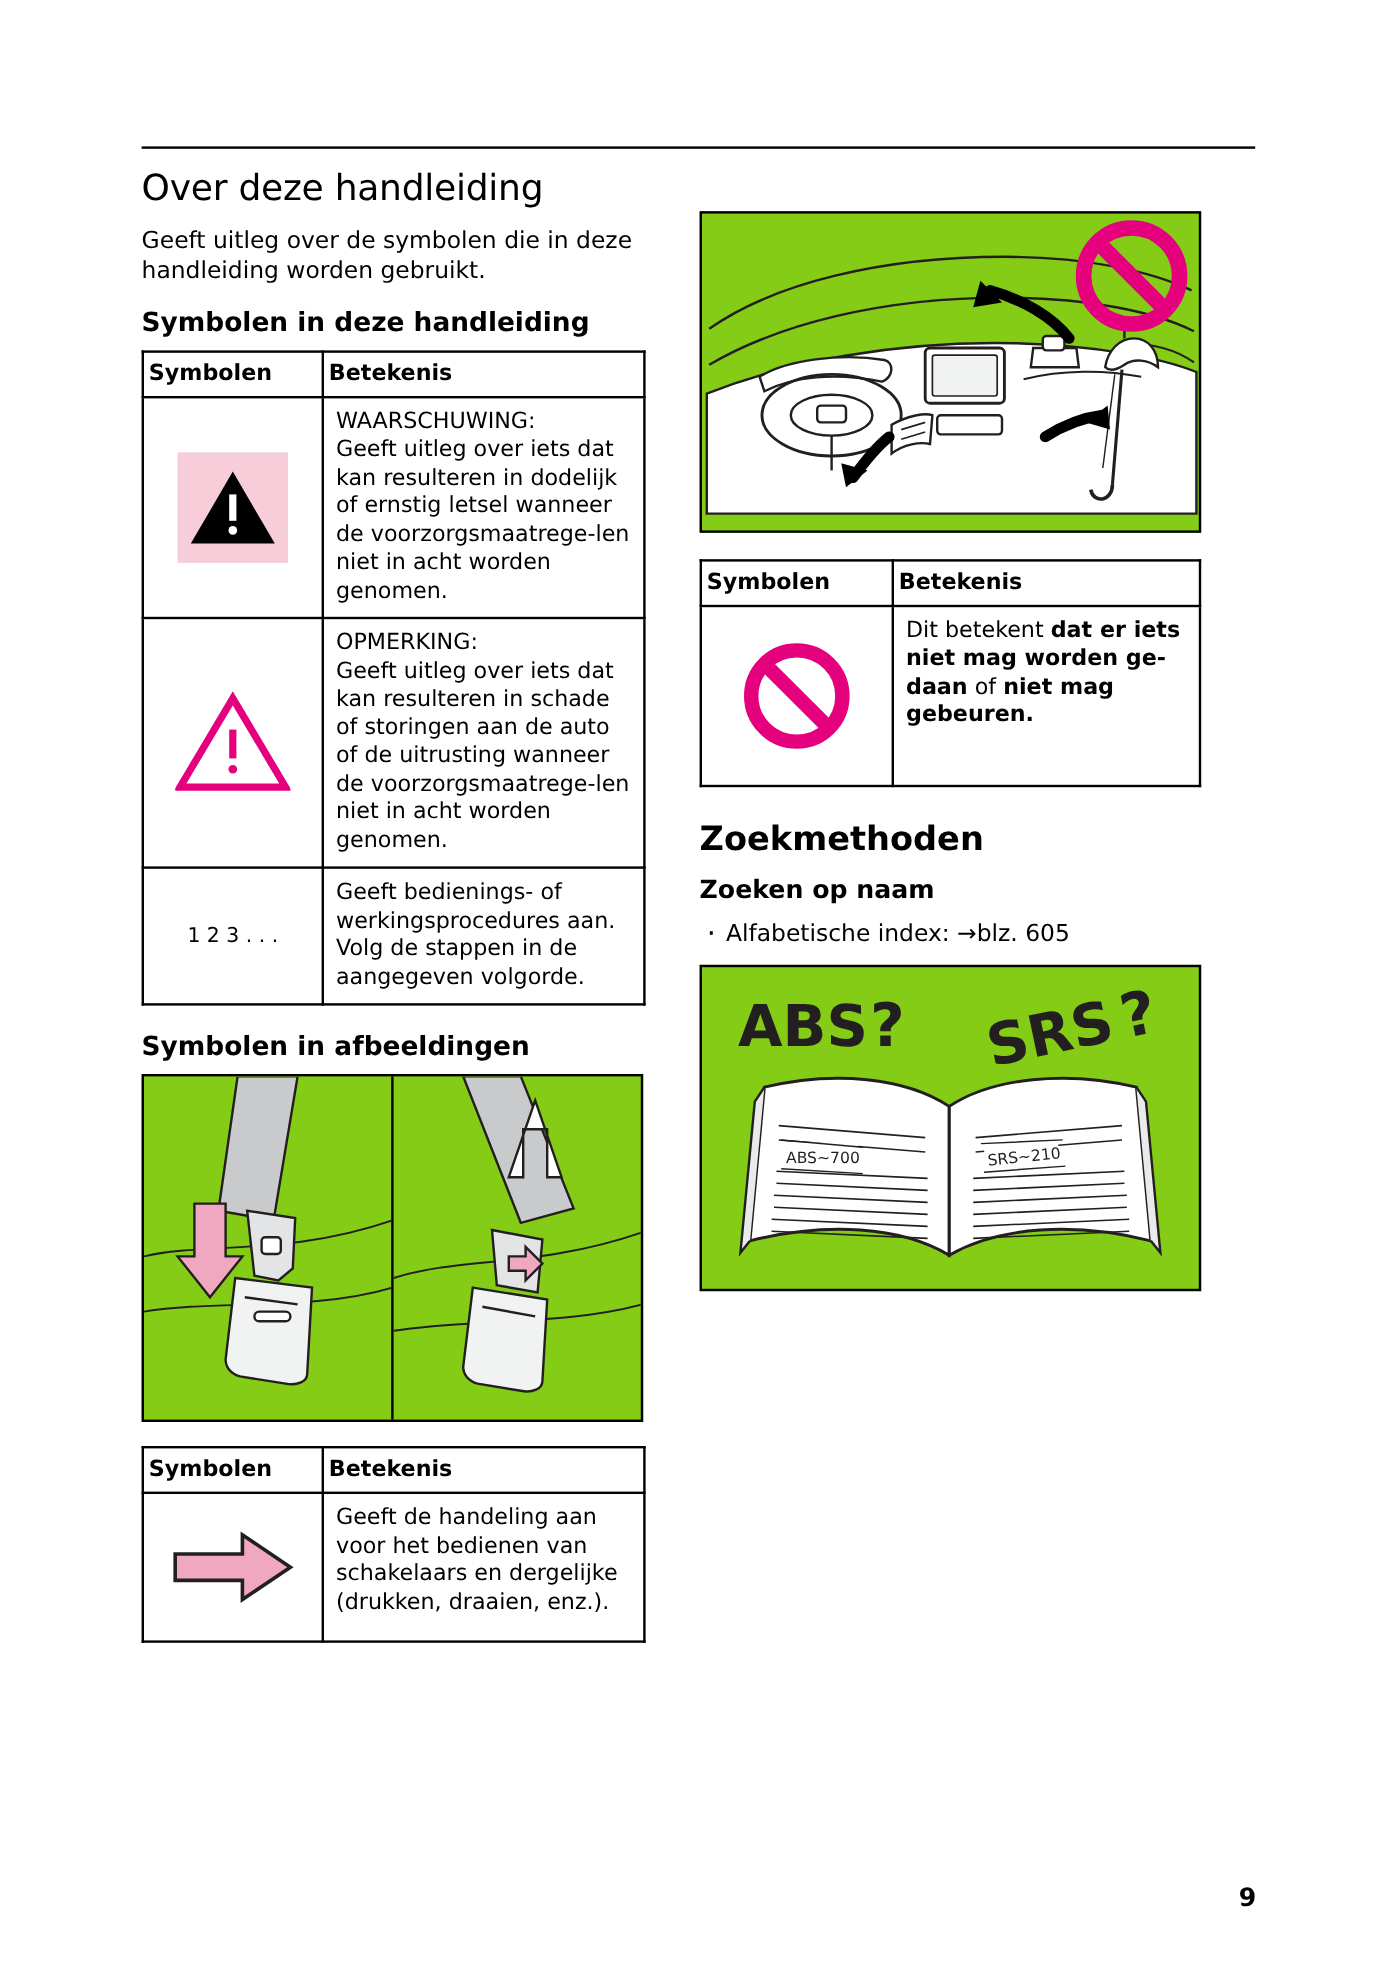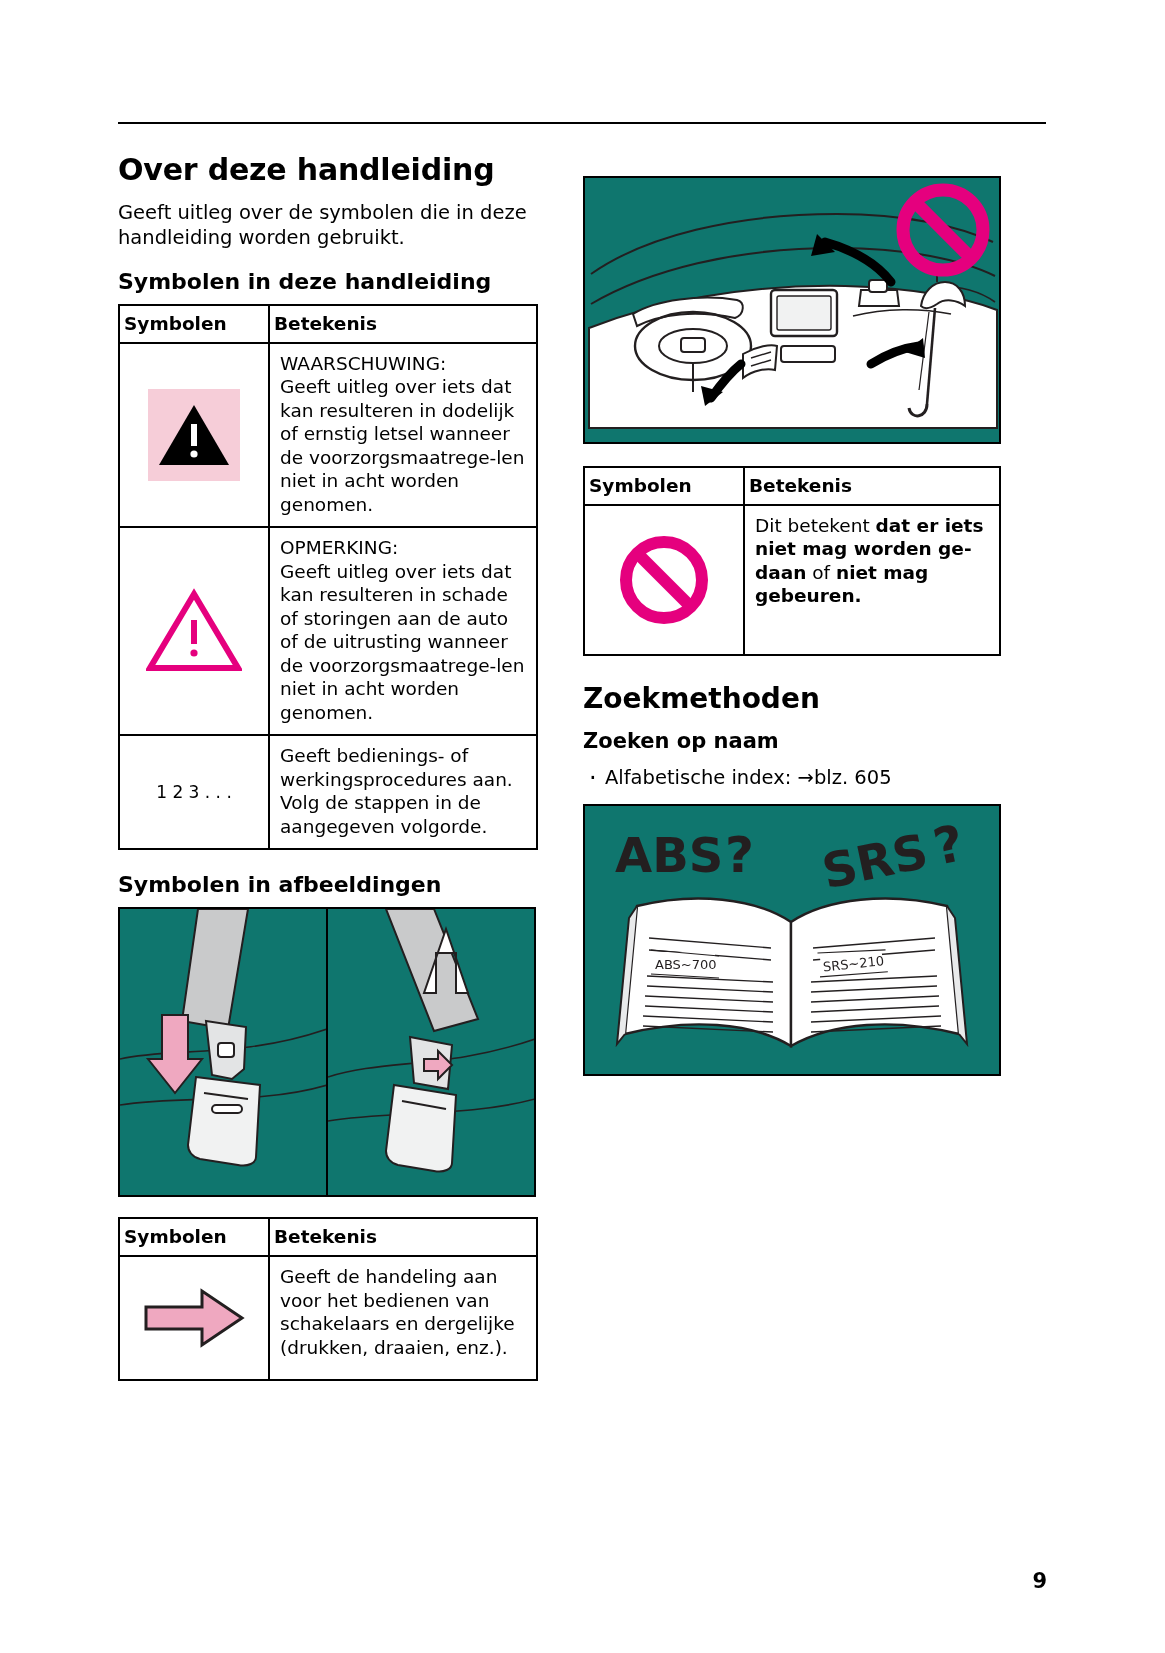--- a/index.html
+++ b/index.html
@@ -36,22 +36,22 @@
     width: 420px;
   }
   .col-right {
     position: absolute;
     left: 583px;
     top: 176px;
     width: 418px;
   }
   h1.doc-title {
     font-size: 30px;
-    font-weight: bold;
-    margin: 12px 0 14px 0;
+    font-weight: normal;
+    margin: 0 0 14px 0;
     letter-spacing: -0.2px;
   }
   p.intro {
     font-size: 19.5px;
     line-height: 1.28;
     margin: 0 0 18px 0;
   }
   h2.sec {
     font-size: 22px;
     font-weight: bold;
@@ -116,21 +116,21 @@
   }
   .steps {
     font-size: 17px;
     padding: 10px 4px;
     text-align: center;
   }
 
   
   .imgframe {
     border: 2px solid #000;
-    background: #0f766e;
+    background: #84cc16;
     position: relative;
     box-sizing: border-box;
   }
   .dash-frame {
     width: 418px;
     height: 268px;
     margin-bottom: 22px;
   }
   .belt-frame {
     width: 418px;

